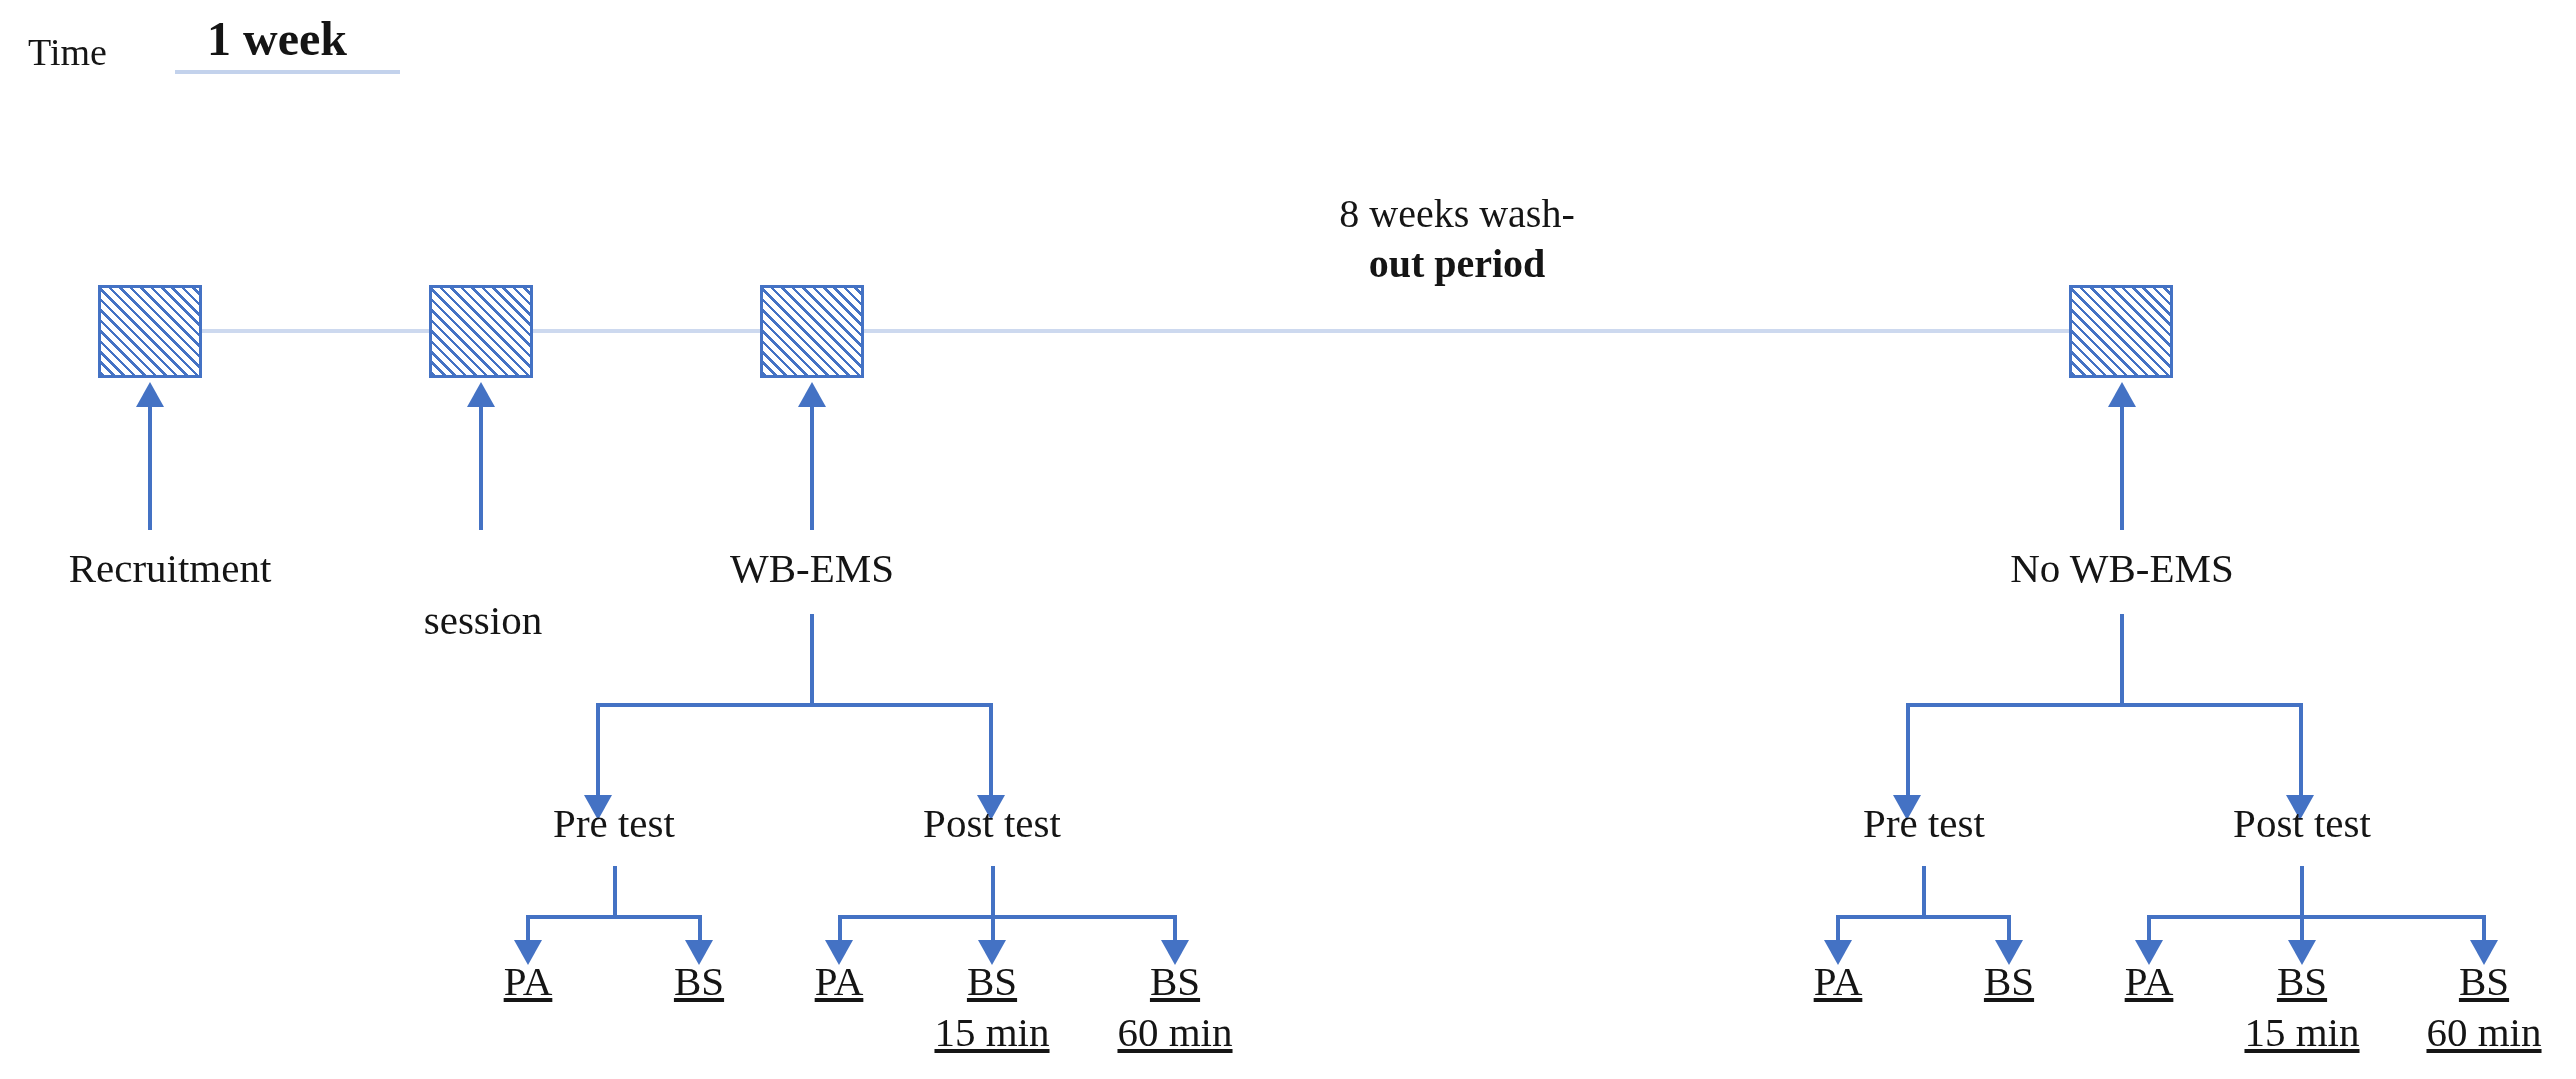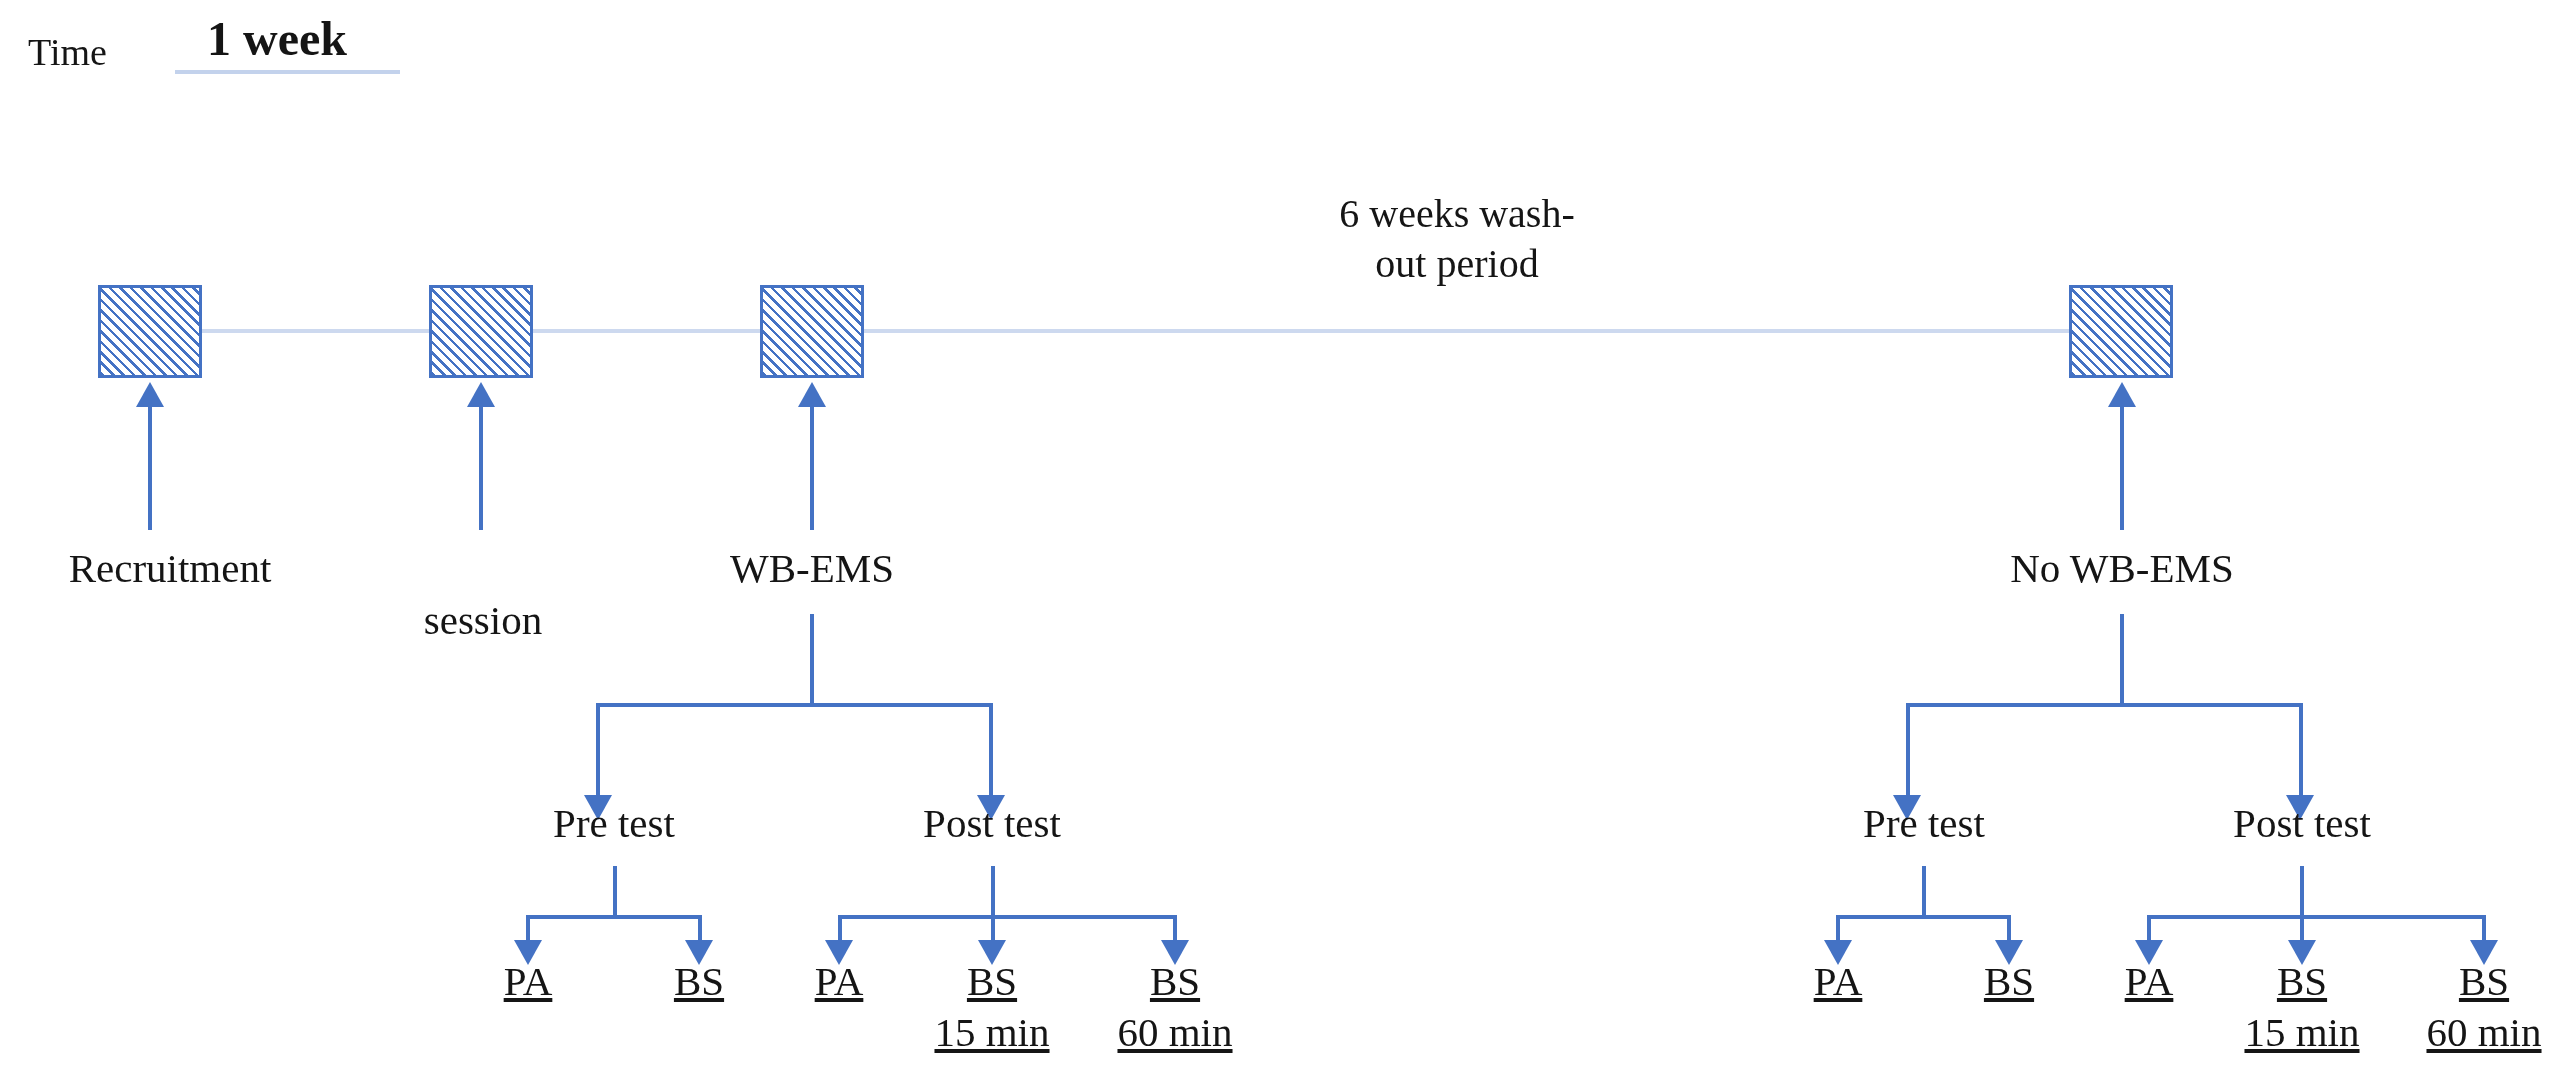--- a/index.html
+++ b/index.html
@@ -67,22 +67,22 @@
   <div class="lbl" id="time-value">1 week</div>
   <div id="time-underline"></div>
 
   <div id="timeline-line"></div>
 
   <div class="tl-box" style="left:98px;"></div>
   <div class="tl-box" style="left:429px;"></div>
   <div class="tl-box" style="left:760px;"></div>
   <div class="tl-box" style="left:2069px;"></div>
 
-  <div class="lbl ctr t-wash" style="left:1457px;top:192px;">6 weeks wash-</div>
-  <div class="lbl ctr t-wash" style="left:1457px;top:242px;">out period</div>
+  <div class="lbl ctr t-wash" style="left:1457px;top:192px;">8 weeks wash-</div>
+  <div class="lbl ctr t-wash" style="left:1457px;top:242px;font-weight:bold;">out period</div>
 
   <div class="vline" style="left:148px;top:406px;height:124px;"></div>
   <div class="arrow-up" style="left:150px;top:382px;"></div>
 
   <div class="vline" style="left:479px;top:406px;height:124px;"></div>
   <div class="arrow-up" style="left:481px;top:382px;"></div>
 
   <div class="vline" style="left:810px;top:406px;height:124px;"></div>
   <div class="arrow-up" style="left:812px;top:382px;"></div>
 

